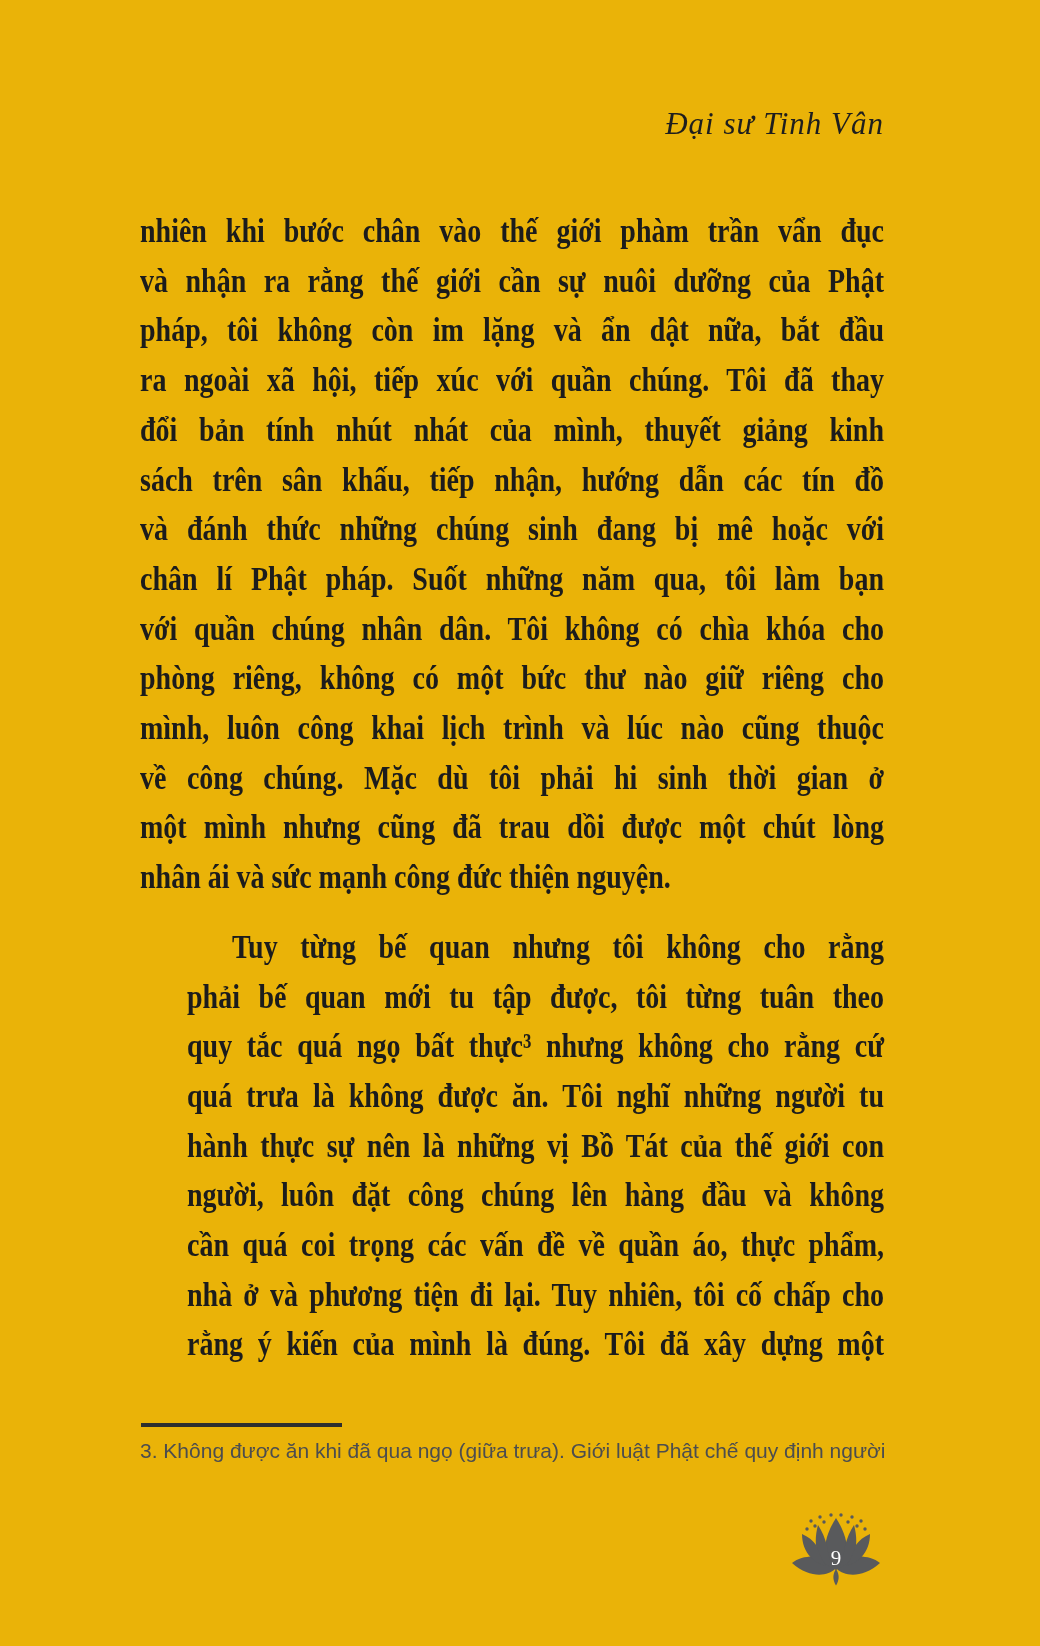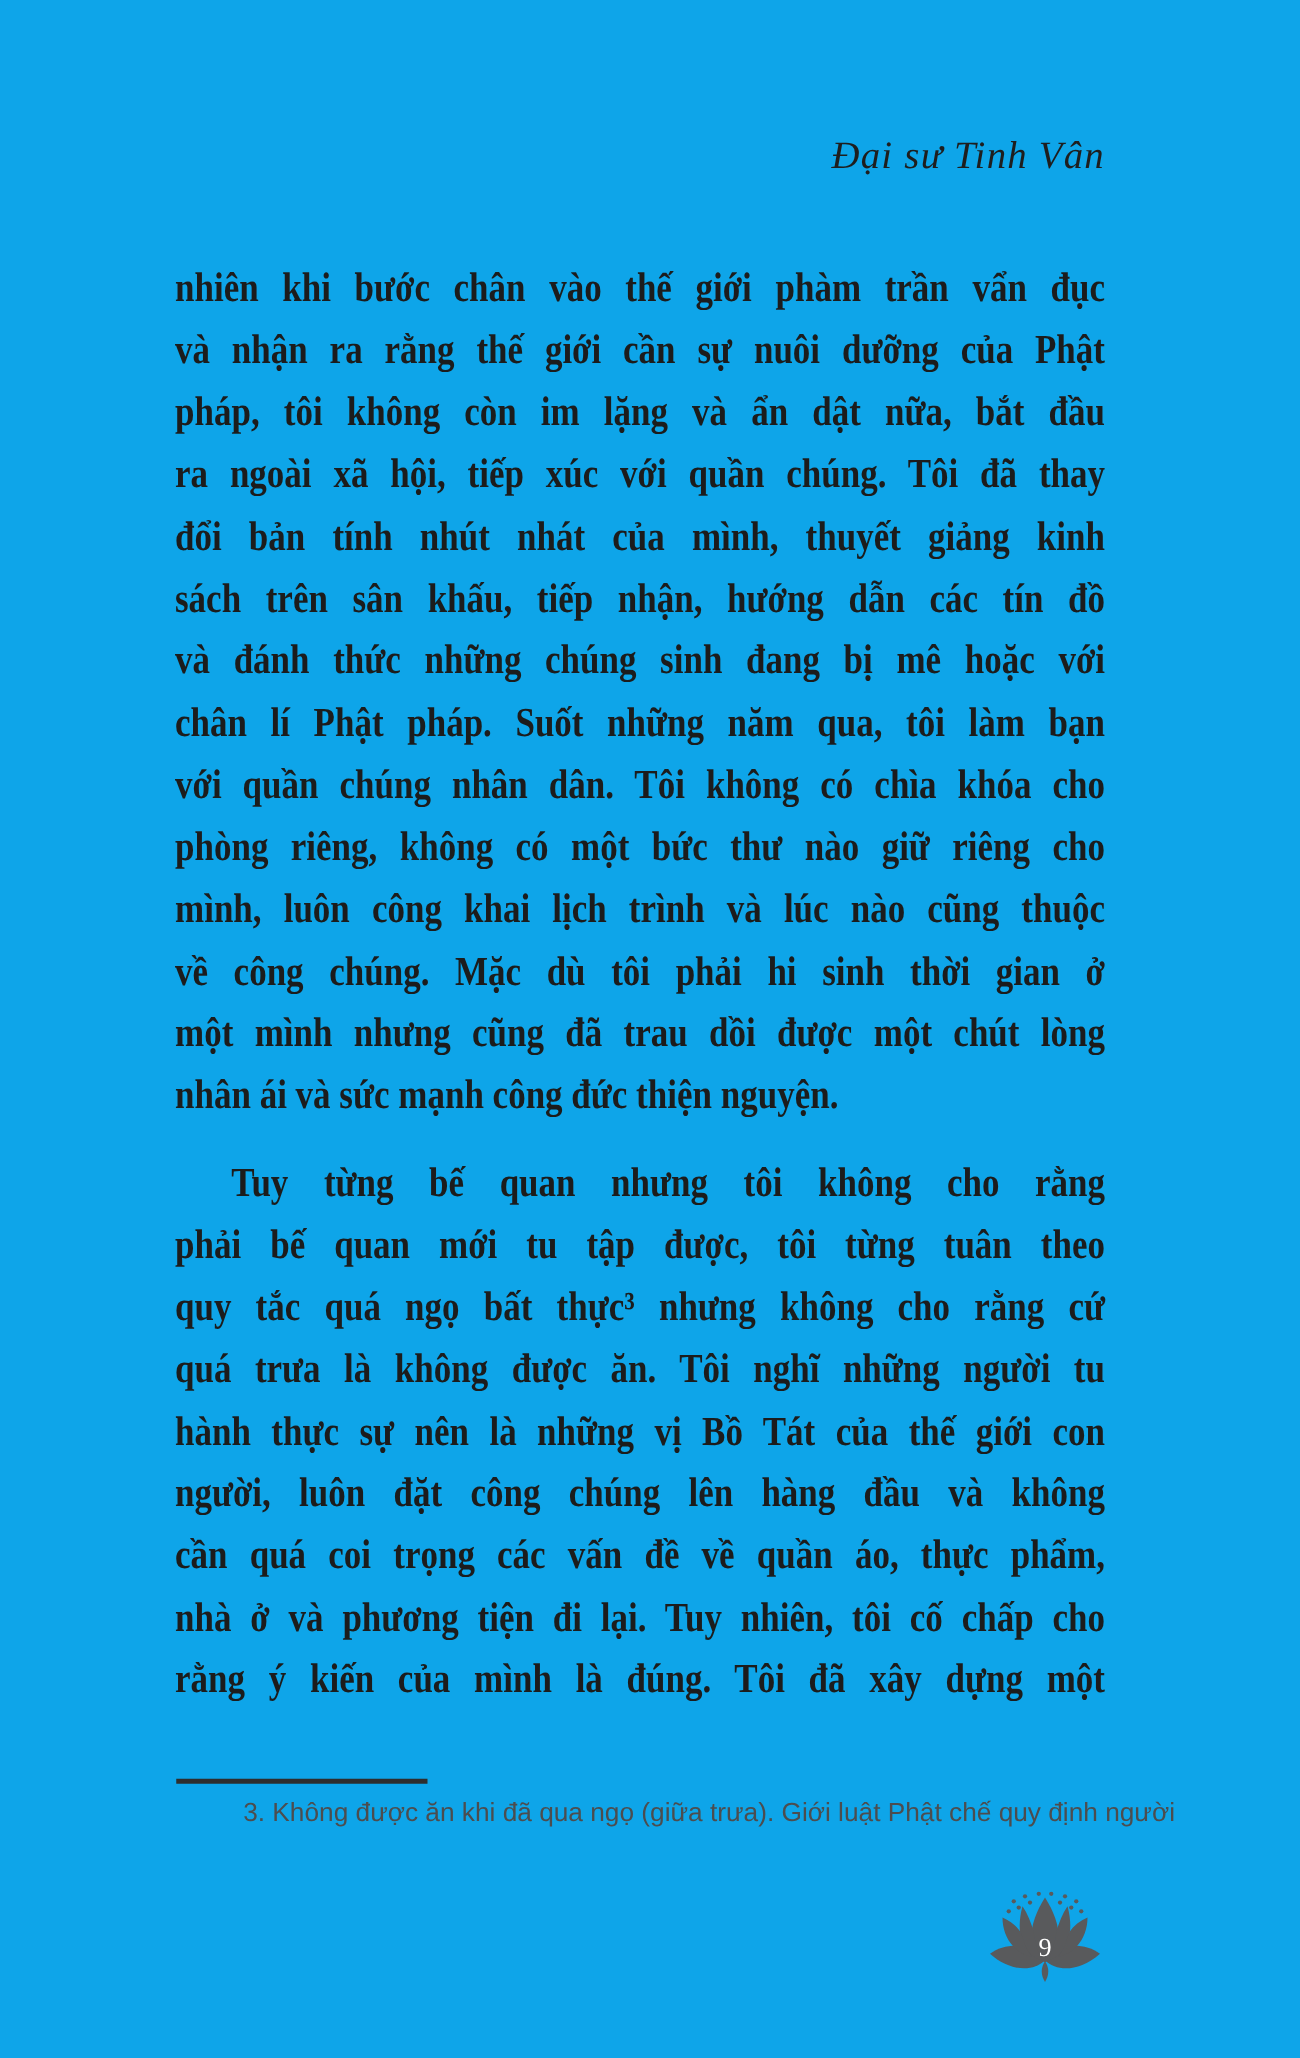--- a/index.html
+++ b/index.html
@@ -1,20 +1,20 @@
 <!DOCTYPE html>
 <html><head>
 <meta charset="utf-8">
 <style>
   html, body { margin: 0; padding: 0; background: #ffffff; }
   .page {
     position: relative;
     width: 1040px;
     height: 1646px;
-    background: #0ea5e9;
+    background: #eab308;
     overflow: hidden;
     font-family: "Liberation Serif", serif;
     color: #1c1c1c;
   }
   
   .running-head {
     position: absolute;
     top: 106px;
     right: 156px;
     font-family: "Liberation Serif", serif;
@@ -27,21 +27,21 @@
   
   .body-text {
     position: absolute;
     left: 140px;
     top: 208px;
     width: 744px;
     font-size: 28px;
     color: #1c1c1c;
   }
   .para { margin: 0; padding: 0; font-weight: bold; }
-  .para-2 { margin-top: 20px; }
+  .para-2 { margin-top: 20px; margin-left: 47px; }
   .line {
     line-height: 49.7px;
     text-align: justify;
     text-align-last: justify;
     
     transform: scaleY(1.18);
     transform-origin: 50% 69%;
   }
   .line-end {
     text-align-last: left;
@@ -58,21 +58,20 @@
   }
   .footnote {
     position: absolute;
     left: 140px;
     top: 1433px;
     width: 800px;
     font-family: "Liberation Sans", sans-serif;
     font-size: 21px;
     line-height: 36px;
     color: #4c4d4f;
-    text-align: right;
   }
   .fn-line { white-space: nowrap; }
   
   .page-badge {
     position: absolute;
     left: 790px;
     top: 1512px;
     width: 92px;
     height: 76px;
   }

